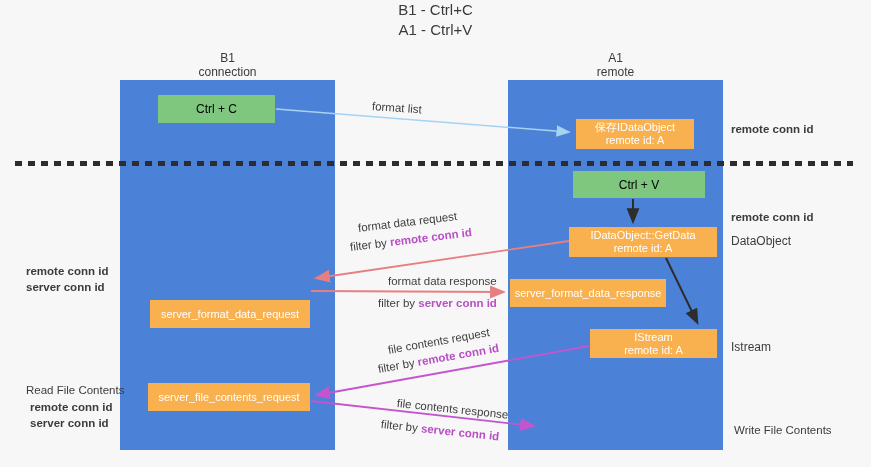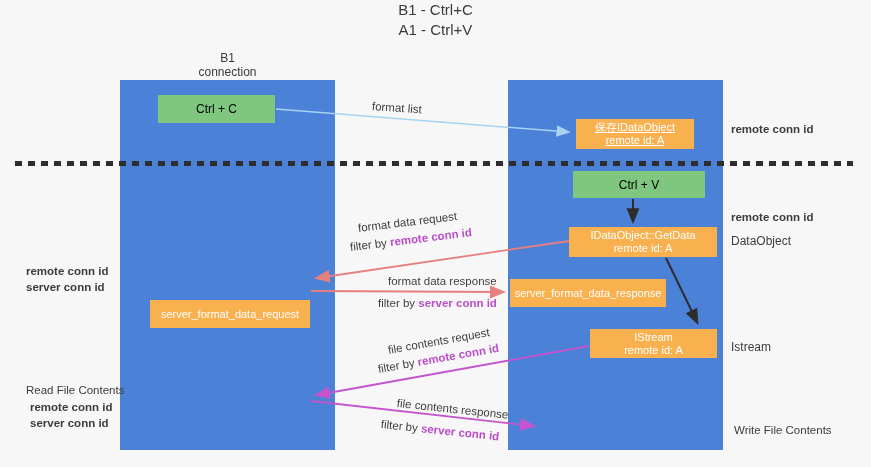--- a/index.html
+++ b/index.html
@@ -38,50 +38,57 @@
 
   <div class="abs title" style="left:0;top:6;">
     <div>B1 - Ctrl+C</div>
     <div>A1 - Ctrl+V</div>
   </div>
 
   <div class="abs lane-head" style="left:120px;top:51px;width:215px;">
     <div>B1</div>
     <div>connection</div>
   </div>
+  <div class="abs lane-head" style="left:508px;top:51px;width:215px;">
+    <div>A1</div>
+    <div>remote</div>
+  </div>
 
   <div class="abs lane" style="left:120px;top:80px;width:215px;height:370px;"></div>
   <div class="abs lane" style="left:508px;top:80px;width:215px;height:370px;"></div>
 
   <div class="abs dashline" style="left:15px;top:161px;width:838px;"></div>
 
   <div class="abs action" style="left:158px;top:95px;width:117px;height:28px;">
     <span>Ctrl + C</span>
   </div>
   <div class="abs action" style="left:573px;top:171px;width:132px;height:27px;">
     <span>Ctrl + V</span>
   </div>
 
-  <div class="abs node" style="left:576px;top:119px;width:118px;height:30px;text-decoration:underline;">
+  <div class="abs node" style="left:576px;top:119px;width:118px;height:30px;">
     <span class="nl">保存IDataObject</span>
     <span class="nl">remote id: A</span>
   </div>
   <div class="abs node" style="left:569px;top:227px;width:148px;height:30px;">
     <span class="nl">IDataObject::GetData</span>
     <span class="nl">remote id: A</span>
   </div>
   <div class="abs node" style="left:150px;top:267px;width:160px;height:28px;margin-top:33px;">
     <span class="nl">server_format_data_request</span>
   </div>
   <div class="abs node" style="left:510px;top:279px;width:156px;height:28px;">
     <span class="nl">server_format_data_response</span>
   </div>
   <div class="abs node" style="left:590px;top:329px;width:127px;height:29px;">
     <span class="nl">IStream</span>
     <span class="nl">remote id: A</span>
+  </div>
+  <div class="abs node" style="left:148px;top:383px;width:162px;height:28px;">
+    <span class="nl">server_file_contents_request</span>
   </div>
 
   <svg class="overlay" width="871" height="467" viewBox="0 0 871 467">
     <defs>
       <marker id="ab" viewBox="0 0 10 8" markerWidth="9" markerHeight="8" refX="8" refY="4" orient="auto">
           <path d="M0,0 L10,4 L0,8 z" fill="#a6d3f2"></path>
         </marker>
       <marker id="ak" viewBox="0 0 10 8" markerWidth="8" markerHeight="7" refX="8" refY="4" orient="auto">
           <path d="M0,0 L10,4 L0,8 z" fill="#2d2d2d"></path>
         </marker>

